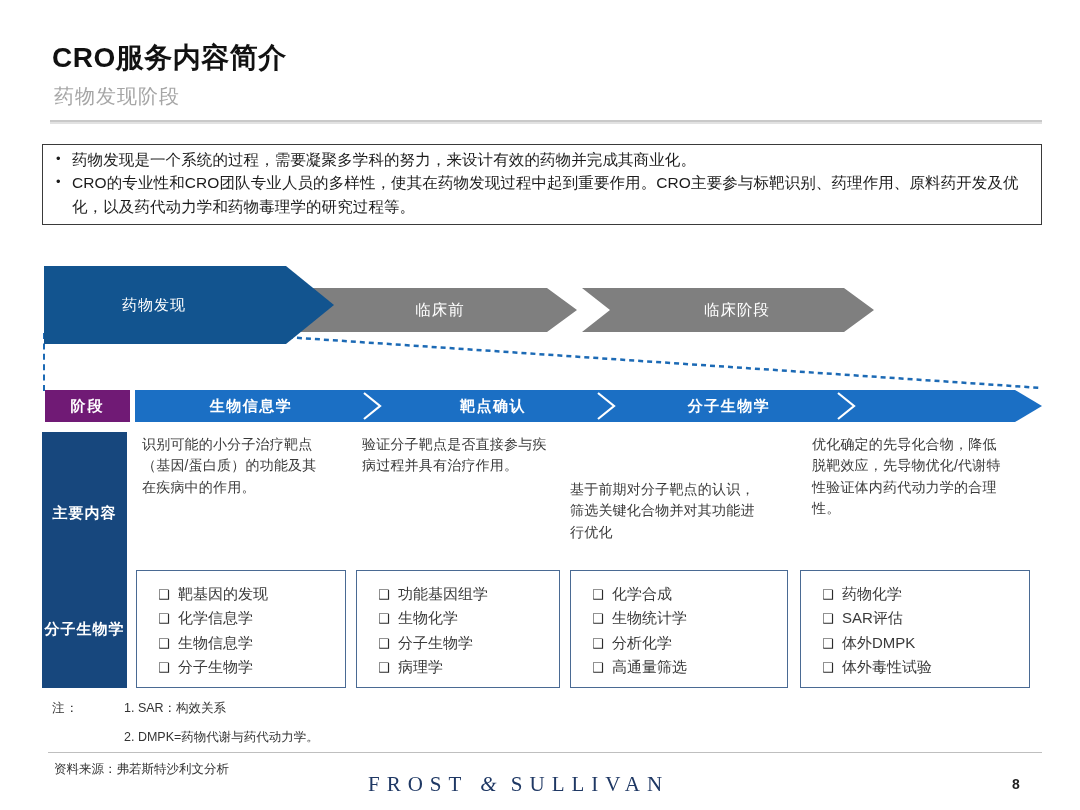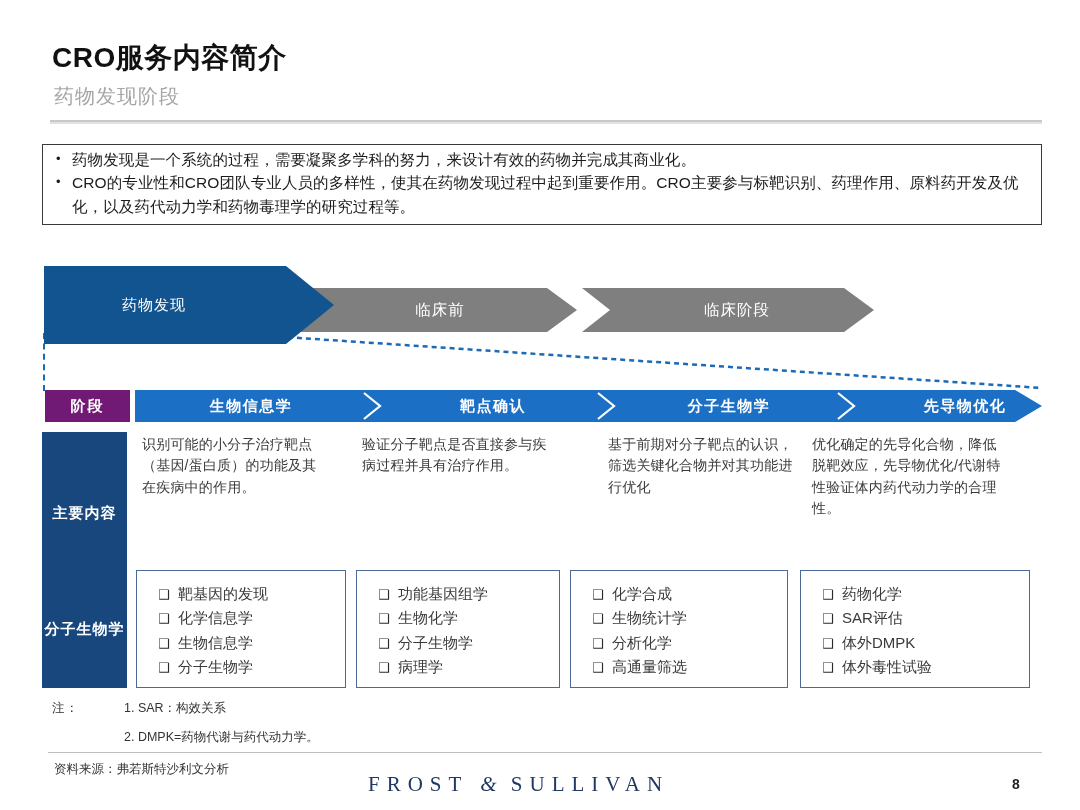--- a/index.html
+++ b/index.html
@@ -371,30 +371,27 @@
     <polyline points="6,3 22,16 6,29" fill="none" stroke="#ffffff" stroke-width="2.2"></polyline>
   </svg>
 
   <div class="stage-cell" style="left:580px; width:214px;">
     <span>分子生物学</span>
   </div>
   <svg class="stage-notch" style="left:790px;" viewBox="0 0 30 32">
     <polyline points="6,3 22,16 6,29" fill="none" stroke="#ffffff" stroke-width="2.2"></polyline>
   </svg>
 
-  <div class="stage-cell" style="left:818px; width:210px;">
-    <span>先导物优化</span>
-  </div>
 </div>
 
 <div class="row-label" id="label-content">主要内容</div>
 
 <div class="content-cell" style="left:142px; width:186px;">识别可能的小分子治疗靶点（基因/蛋白质）的功能及其在疾病中的作用。</div>
 <div class="content-cell" style="left:362px; width:186px;">验证分子靶点是否直接参与疾病过程并具有治疗作用。</div>
-<div class="content-cell" style="left:608px; width:190px;">基于前期对分子靶点的认识，筛选关键化合物并对其功能进行优化</div>
+<div class="content-cell" style="left:570px; width:190px;margin-top:45px;">基于前期对分子靶点的认识，筛选关键化合物并对其功能进行优化</div>
 <div class="content-cell" style="left:812px; width:192px;">优化确定的先导化合物，降低脱靶效应，先导物优化/代谢特性验证体内药代动力学的合理性。</div>
 
 <div class="row-label" id="label-areas">分子生物学</div>
 
 <div class="area-box" style="left:136px; width:210px;"></div>
 <div class="area-list" style="left:158px;">
   <div class="area-item">
       <span class="area-chk">❑</span>
       <span>靶基因的发现</span>
     </div>

